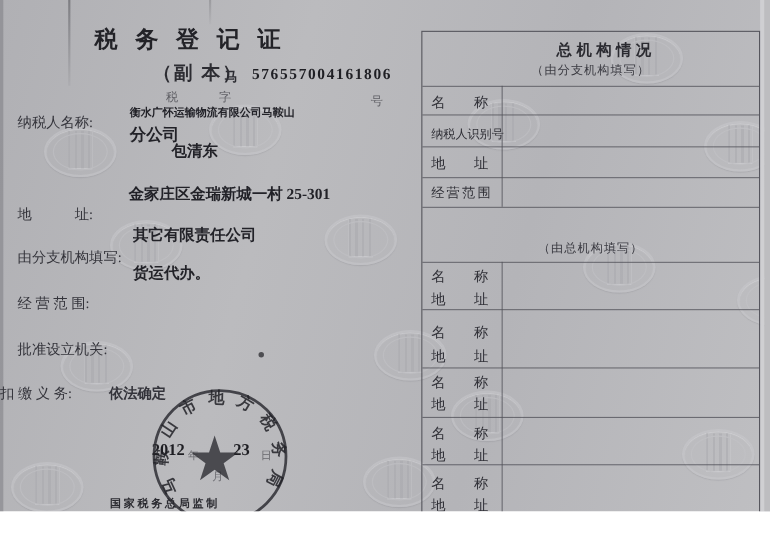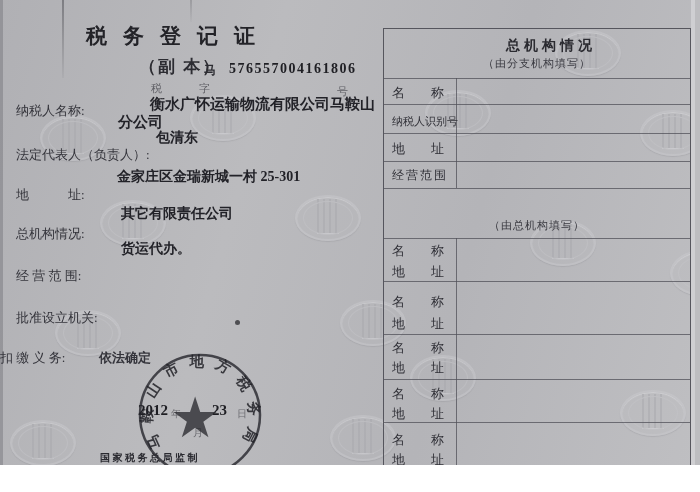--- a/index.html
+++ b/index.html
@@ -120,31 +120,30 @@
   <div class="abs title" style="left:86px;top:22px;">税务登记证</div>
 
   <div class="abs subtitle" style="left:139px;top:55px;">（副 本）</div>
   <div class="abs serial-ch" style="left:204px;top:62px;">马</div>
   <div class="abs serial-num" style="left:229px;top:61px;">576557004161806</div>
   <div class="abs faint" style="left:151px;top:81px;">税</div>
   <div class="abs faint" style="left:199px;top:81px;">字</div>
   <div class="abs faint" style="left:337px;top:84px;">号</div>
 
   <div class="abs lbl" style="left:16px;top:102px;">纳税人名称:</div>
-  <div class="abs val" style="left:118px;top:95px;font-size:15px;margin-left:32px;">衡水广怀运输物流有限公司马鞍山</div>
+  <div class="abs val" style="left:118px;top:95px;font-size:10px;">衡水广怀运输物流有限公司马鞍山</div>
   <div class="abs val" style="left:118px;top:113px;font-size:15px;">分公司</div>
 
   <div class="abs val" style="left:156px;top:129px;">包清东</div>
-  <div class="abs lbl" style="left:16px;top:146px;">法定代表人（负责人）:</div>
 
   <div class="abs val" style="left:117px;top:168px;">金家庄区金瑞新城一村 25-301</div>
   <div class="abs lbl pre" style="left:16px;top:186px;">地            址:</div>
 
   <div class="abs val" style="left:121px;top:205px;">其它有限责任公司</div>
-  <div class="abs lbl" style="left:16px;top:225px;">总机构情况:</div>
+  <div class="abs lbl" style="left:16px;top:225px;">由分支机构填写:</div>
 
   <div class="abs val" style="left:121px;top:240px;">货运代办。</div>
   <div class="abs lbl pre" style="left:16px;top:267px;">经 营 范 围:</div>
 
   <div class="abs lbl" style="left:16px;top:309px;">批准设立机关:</div>
 
   <div class="abs lbl pre" style="left:0;top:349px;">扣 缴 义 务:</div>
   <div class="abs lbl" style="left:99px;top:349px;font-weight:600;">依法确定</div>
 
   <div class="abs date-num" style="left:138px;top:402px;">2012</div>

